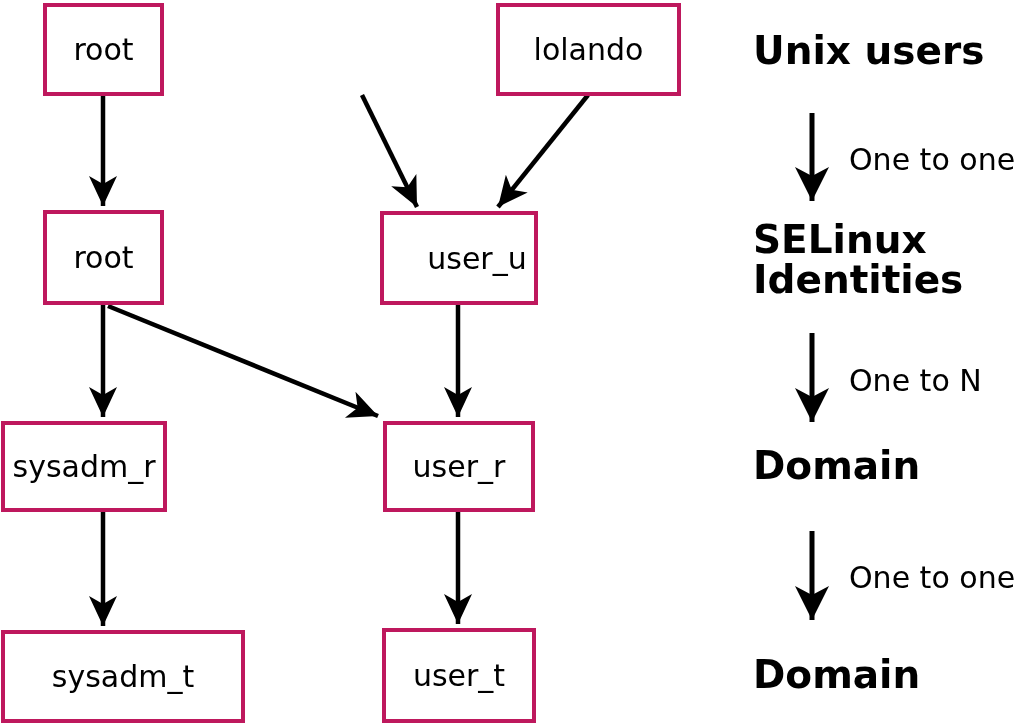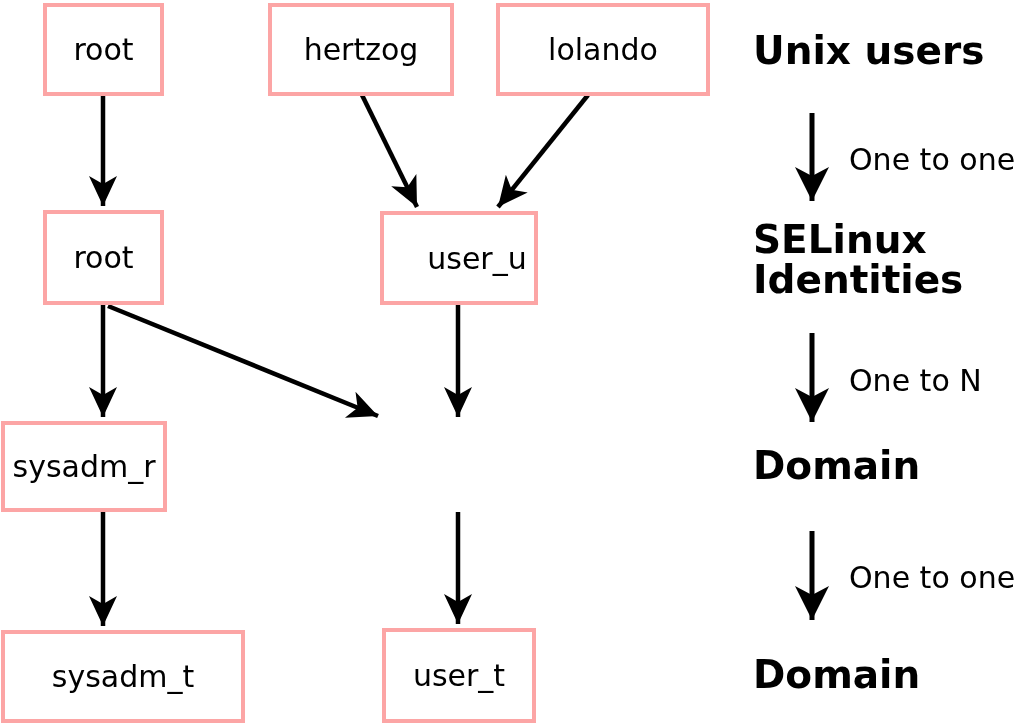--- a/index.html
+++ b/index.html
@@ -18,21 +18,21 @@
   .edges-layer {
     position: absolute;
     left: 0;
     top: 0;
     width: 1024px;
     height: 726px;
   }
   .node {
     position: absolute;
     box-sizing: border-box;
-    border: 4px solid #fca5a5;
+    border: 4px solid #be185d;
     background: #ffffff;
     display: flex;
     align-items: center;
     justify-content: center;
     font-size: 30px;
     color: #000000;
     white-space: nowrap;
   }
   .legend-label {
     position: absolute;
@@ -76,36 +76,36 @@
     <line x1="458" y1="512" x2="458" y2="624" stroke="#000000" stroke-width="4.5" marker-end="url(#ah)"></line>
 
     <line x1="812" y1="113" x2="812" y2="201" stroke="#000000" stroke-width="5" marker-end="url(#ahL)"></line>
     <line x1="812" y1="333" x2="812" y2="422" stroke="#000000" stroke-width="5" marker-end="url(#ahL)"></line>
     <line x1="812" y1="531" x2="812" y2="620" stroke="#000000" stroke-width="5" marker-end="url(#ahL)"></line>
   </svg>
 
   <div class="node" style="left:43px; top:3px; width:121px; height:93px;">
     <span>root</span>
   </div>
-  <div class="node" style="left:268px; top:3px; width:186px; height:93px;">
-    <span>hertzog</span>
-  </div>
-  <div class="node" style="left:496px; top:3px; width:214px; height:93px;">
+  <div class="node" style="left:496px; top:3px; width:185px; height:93px;">
     <span>lolando</span>
   </div>
 
   <div class="node" style="left:43px; top:210px; width:121px; height:95px;">
     <span>root</span>
   </div>
   <div class="node" style="left:380px; top:211px; width:158px; height:94px;padding-left:36px;">
     <span>user_u</span>
   </div>
 
   <div class="node" style="left:1px; top:421px; width:166px; height:91px;">
     <span>sysadm_r</span>
+  </div>
+  <div class="node" style="left:383px; top:421px; width:152px; height:91px;">
+    <span>user_r</span>
   </div>
 
   <div class="node" style="left:1px; top:630px; width:244px; height:93px;">
     <span>sysadm_t</span>
   </div>
   <div class="node" style="left:382px; top:628px; width:154px; height:95px;">
     <span>user_t</span>
   </div>
 
   <div class="legend-label" style="left:753px; top:31px;">Unix users</div>

